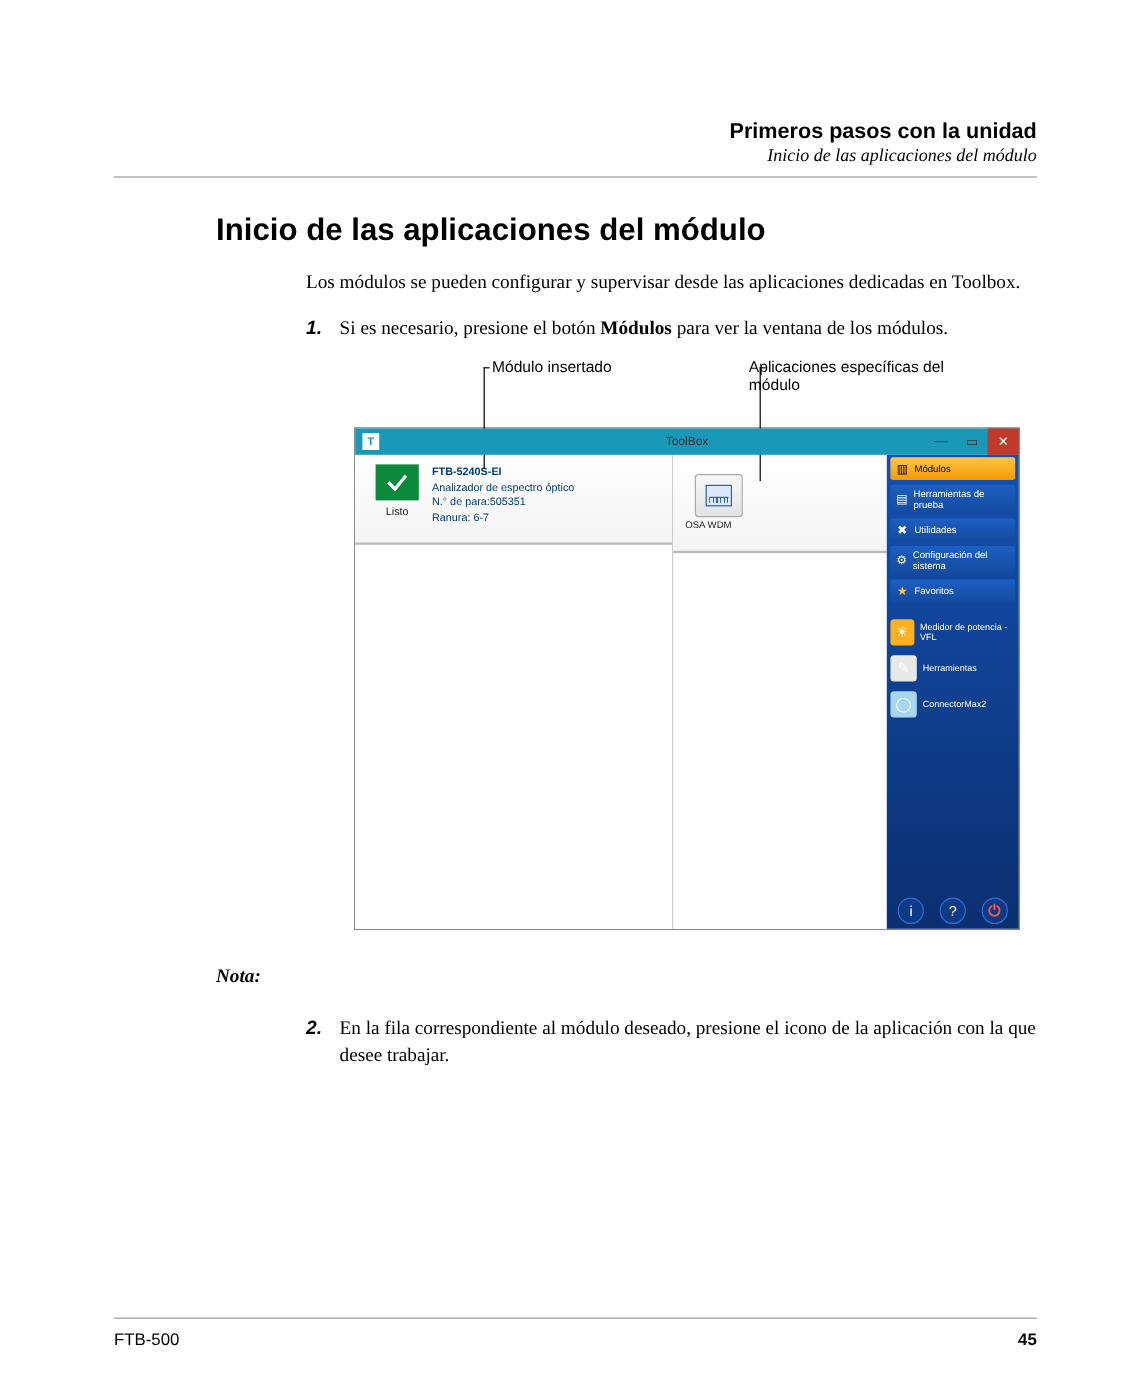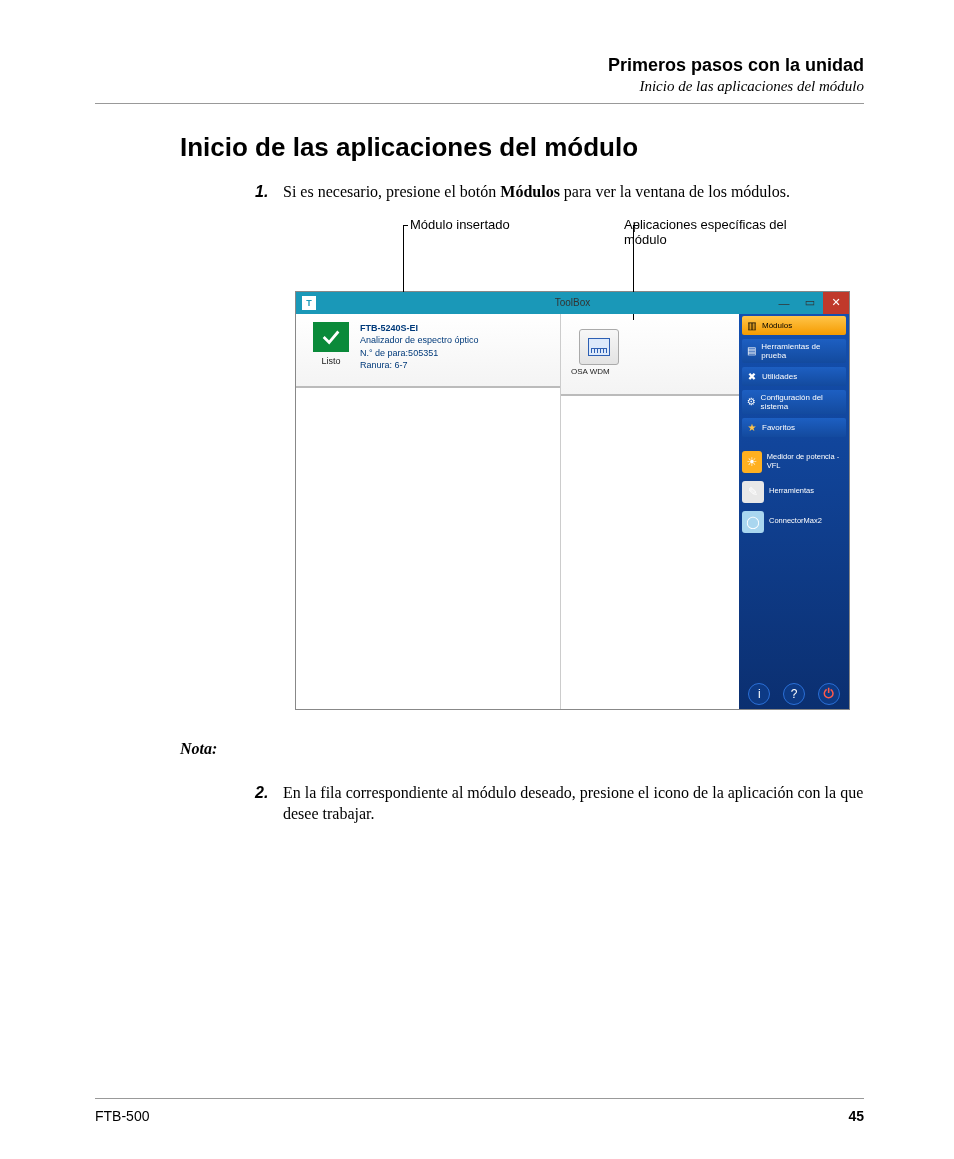--- a/index.html
+++ b/index.html
@@ -12,20 +12,21 @@
     color: #000;
   }
   .page {
     padding: 55px 90px 40px 95px;
     height: 100%;
     position: relative;
   }
   .header-right {
     text-align: right;
     margin-bottom: 6px;
+    margin-top: 44px;
   }
   .header-title {
     font-family: Arial, Helvetica, sans-serif;
     font-weight: bold;
     font-size: 18px;
   }
   .header-sub {
     font-style: italic;
     font-size: 15px;
     margin-top: 2px;
@@ -68,21 +69,21 @@
     font-family: Arial, Helvetica, sans-serif;
     font-weight: bold;
     min-width: 28px;
     font-style: italic;
   }
   .step .txt { flex: 1; }
   .step .txt b { font-family: inherit; }
   .callouts {
     position: relative;
     margin-left: 200px;
-    margin-bottom: 16px;
+    margin-bottom: 0;
     height: 58px;
     font-family: Arial, Helvetica, sans-serif;
     font-size: 13px;
   }
   .callout-left { position: absolute; left: 115px; top: 0; }
   .callout-right { position: absolute; left: 329px; top: 0; width: 180px; }
   .callout-line-left {
     position: absolute; left: 108px; top: 8px; width: 1px; height: 85px;
     background: #000;
   }
@@ -272,20 +273,21 @@
 <div class="page">
 
   <div class="header-right">
     <div class="header-title">Primeros pasos con la unidad</div>
     <div class="header-sub">Inicio de las aplicaciones del módulo</div>
   </div>
   <hr class="header-rule">
 
   <h1 class="section-title">Inicio de las aplicaciones del módulo</h1>
 
+  <p class="body-text">Los módulos se pueden configurar y supervisar desde las aplicaciones dedicadas en Toolbox.</p>
 
 
   <div class="step">
     <span class="num">1.</span>
     <span class="txt">
       <span>Si es necesario, presione el botón </span><b>Módulos</b><span> para ver la ventana de los módulos.</span>
     </span>
   </div>
 
   <div class="callouts">

